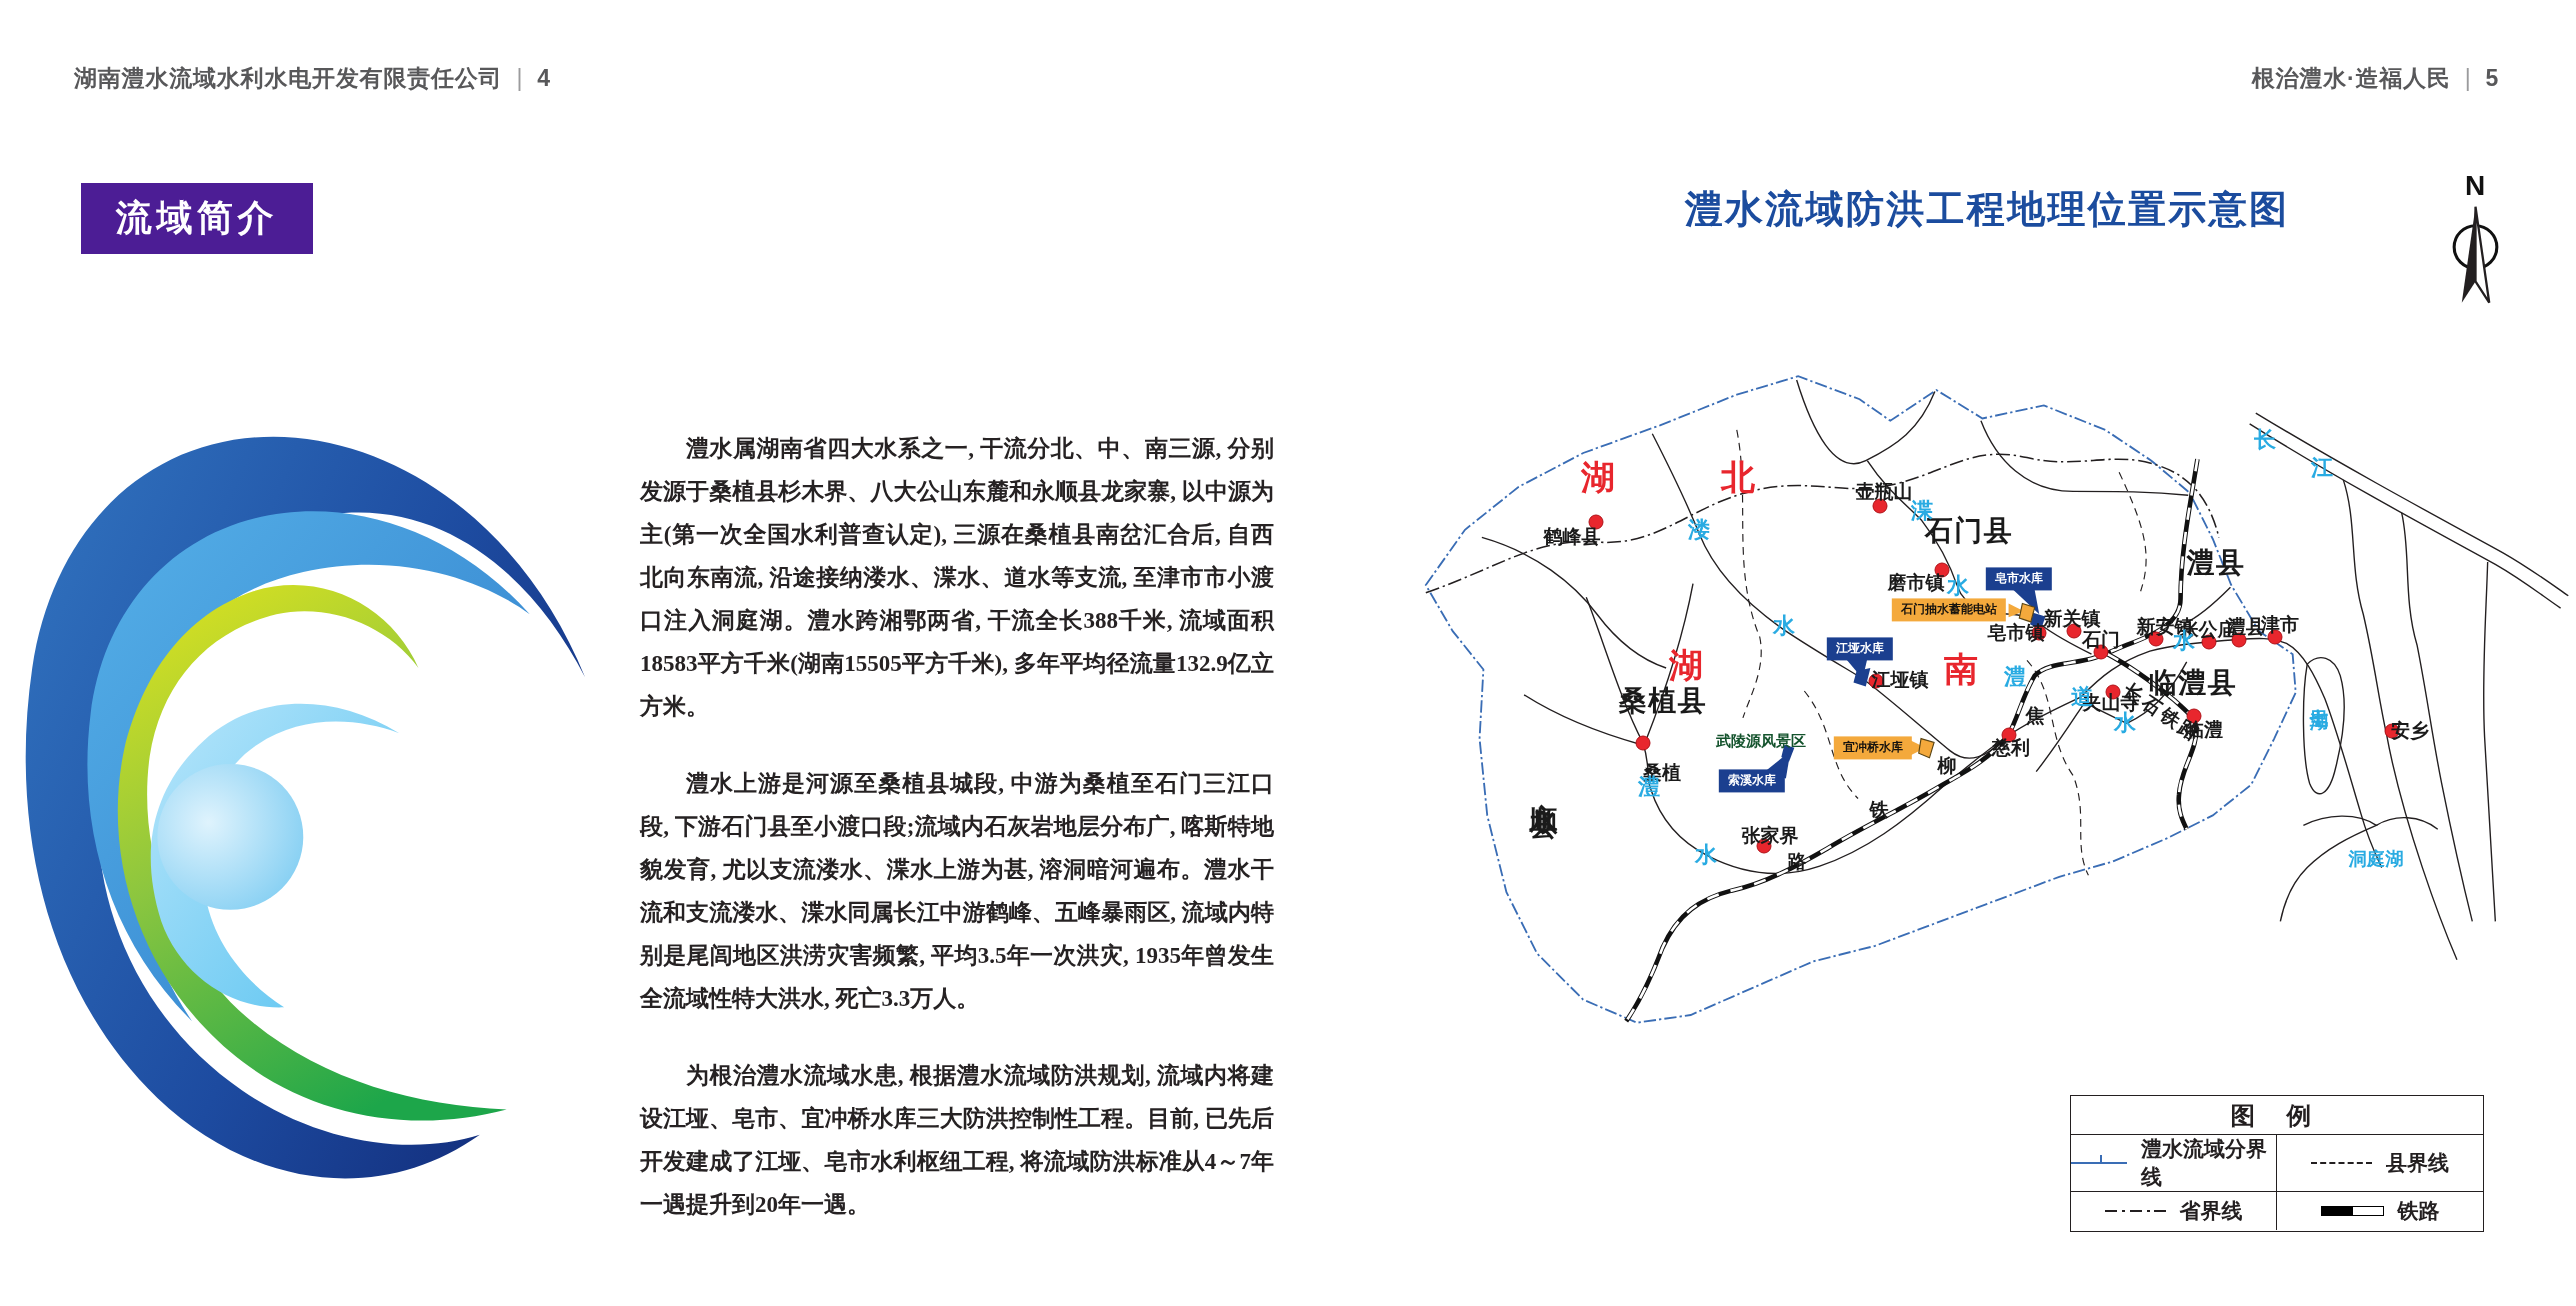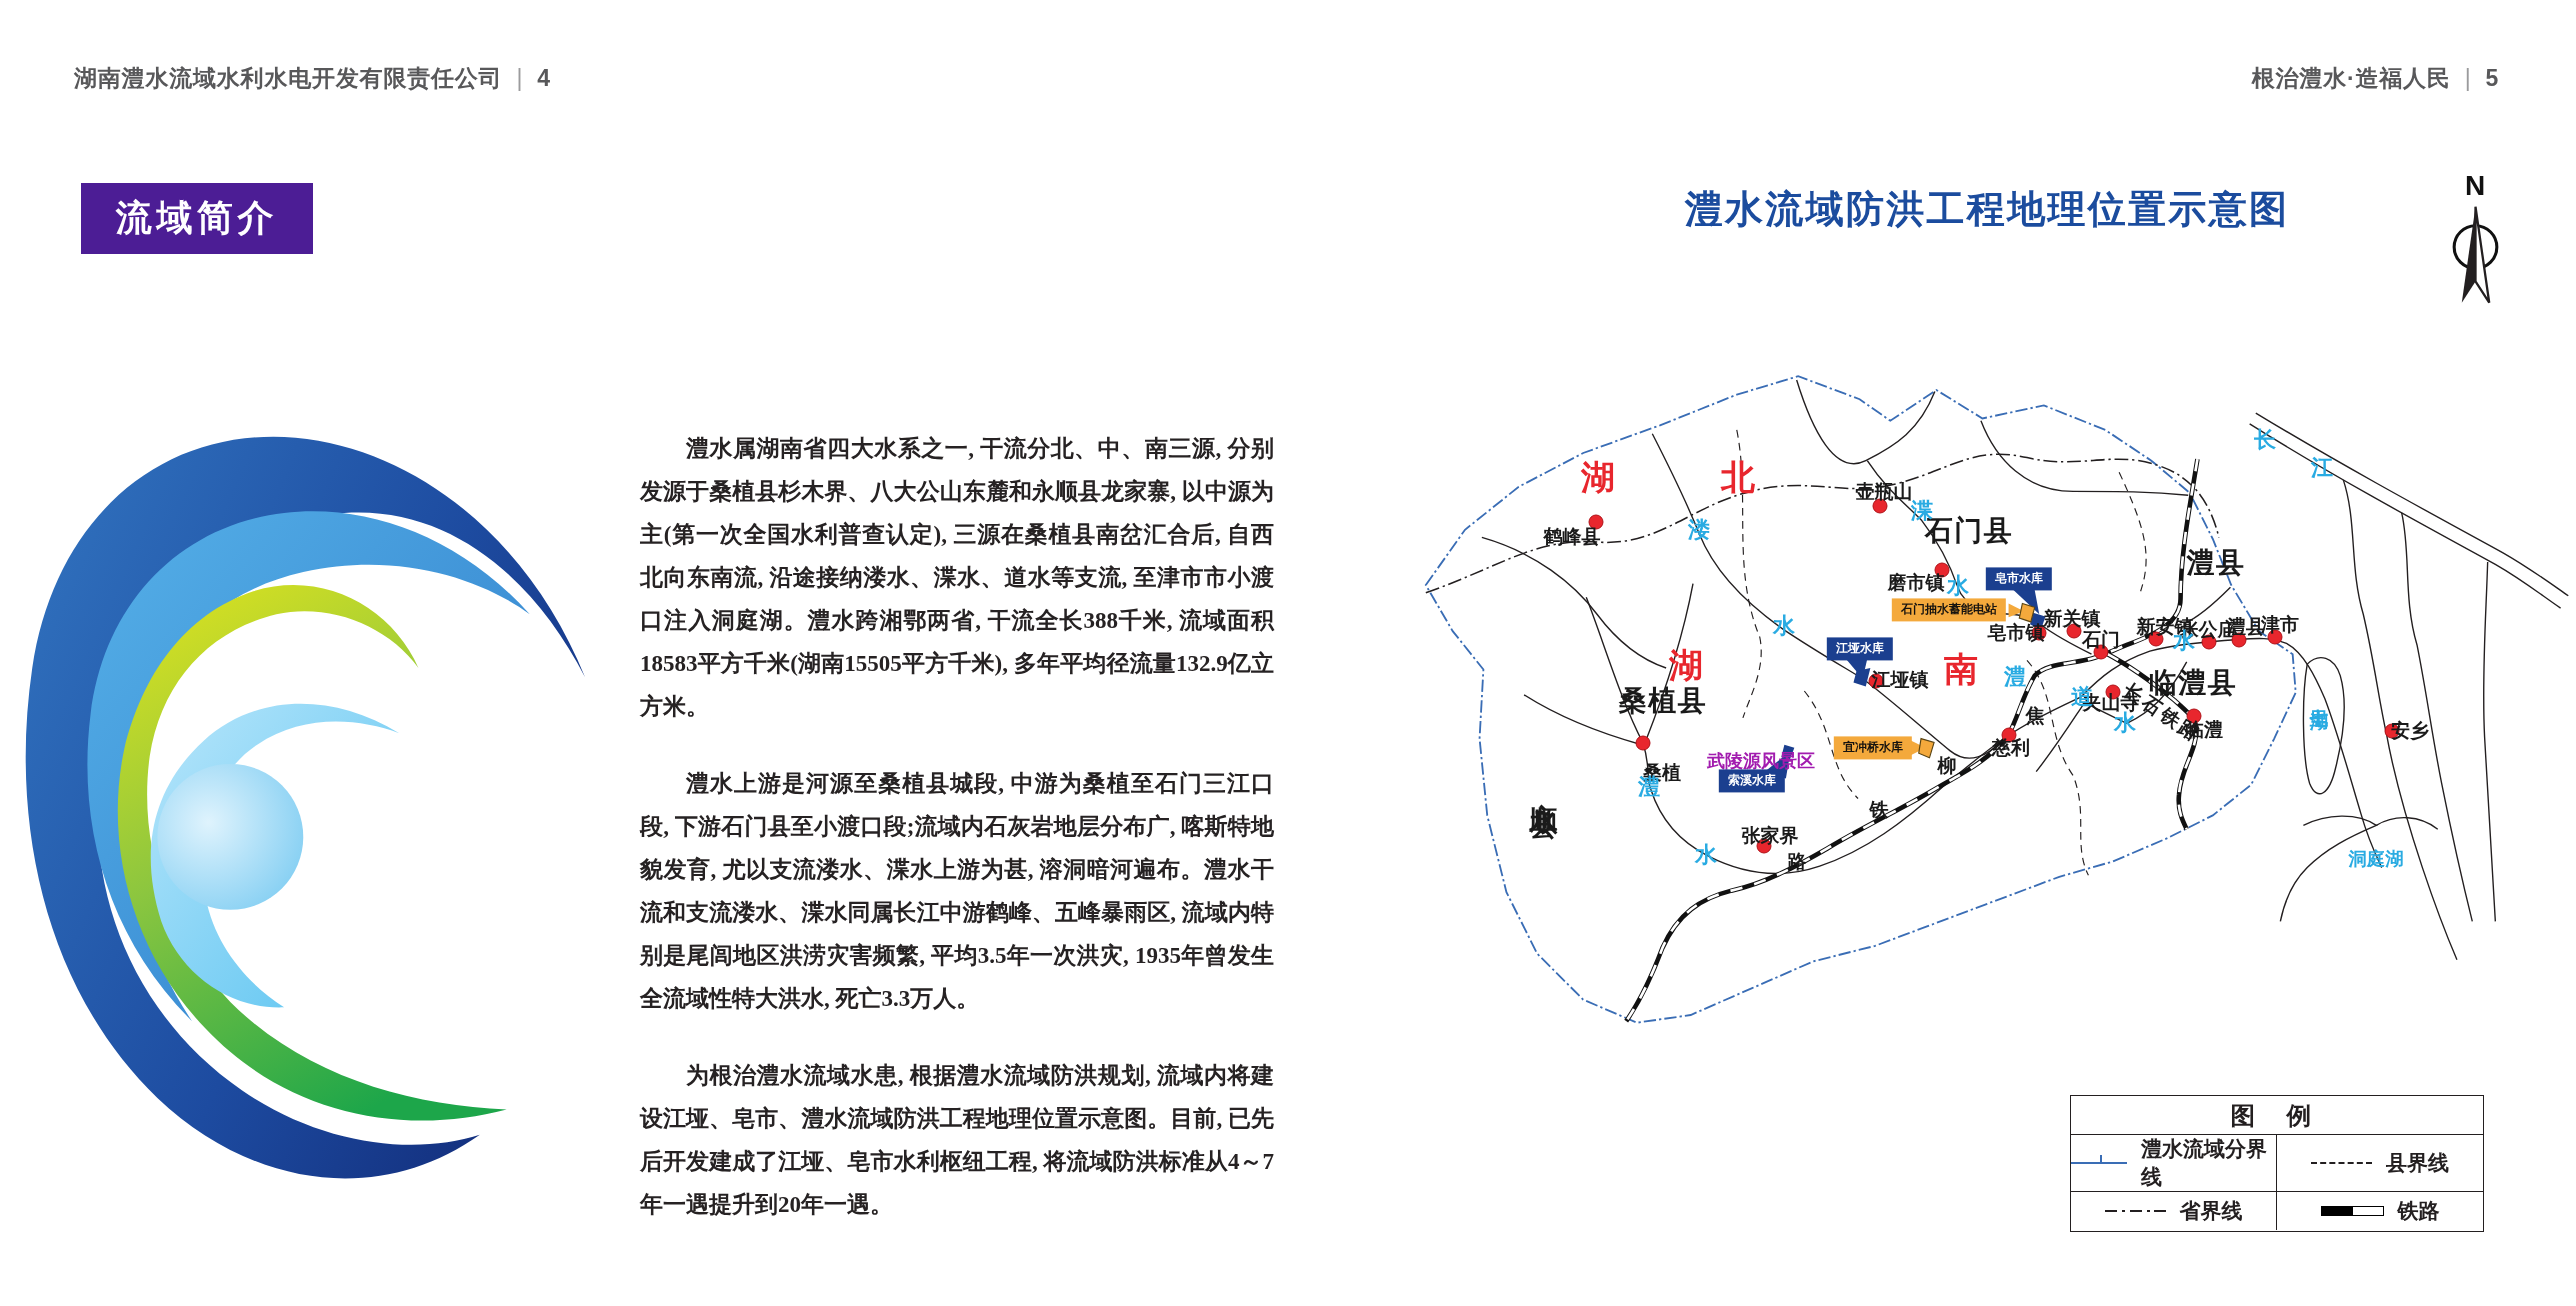--- a/index.html
+++ b/index.html
@@ -21,21 +21,21 @@
   
   .ctr{transform:translate(-50%,-50%);white-space:nowrap;}
   .province-char{font-size:34px;font-weight:bold;color:#e8262d;}
   .county-label{font-size:28px;font-weight:bold;color:#1a1a1a;letter-spacing:1.5px;}
   .county-label.vertical{writing-mode:vertical-rl;letter-spacing:4.6px;}
   .town-label{font-size:19px;font-weight:bold;color:#1a1a1a;}
   .river-char{font-size:22px;font-weight:bold;color:#29abe2;}
   .lake-label{font-size:18.4px;font-weight:bold;color:#29abe2;}
   .lake-label.vertical{writing-mode:vertical-rl;letter-spacing:1.5px;}
   .rail-char{font-size:19px;font-weight:bold;color:#1a1a1a;}
-  .scenic-label{font-size:18px;font-weight:bold;color:#a21caf;margin-top:20px;}
+  .scenic-label{font-size:15px;font-weight:bold;color:#14532d;}
   .town-dot{width:13px;height:13px;border-radius:50%;background:#e8262d;border:1.5px solid #b01218;
           transform:translate(-50%,-50%);}
   .callout{font-size:12px;font-weight:bold;padding:3.1px 9.2px;transform:translate(-50%,-50%);white-space:nowrap;}
   .callout.blue{background:#1b3f8f;color:#ffffff;}
   .callout.orange{background:#f4a93c;color:#16130f;}
   
   .legend-box{border:1.5px solid #231f20;background:#fff;}
   .legend-title{height:38px;border-bottom:1.5px solid #231f20;display:flex;align-items:center;justify-content:center;
           font-size:24.6px;font-weight:bold;letter-spacing:12.3px;}
   .legend-grid{display:grid;grid-template-columns:1fr 1fr;grid-template-rows:1fr 1fr;height:calc(100% - 40px);}
@@ -94,21 +94,21 @@
     <path fill="url(#gNavy)" d="M762 882 C690 705 545 585 385 570 C205 555 70 680 42 870 C12 1075 60 1290 205 1430 C330 1548 495 1570 625 1478 C540 1505 420 1492 315 1420 C185 1330 120 1185 128 1040 C138 860 235 722 390 678 C560 632 690 742 762 882 Z"></path>
     <path fill="url(#gRoyal)" d="M690 800 C600 700 480 655 370 668 C230 685 135 790 118 930 C100 1075 140 1220 250 1330 C190 1240 160 1130 168 1020 C180 880 260 775 395 745 C515 718 625 752 690 800 Z"></path>
     <path fill="url(#gGreen)" d="M660 1445 C520 1482 370 1448 268 1340 C172 1240 135 1100 162 975 C185 880 240 800 330 770 C420 742 510 790 545 870 C505 815 430 785 360 800 C270 822 210 890 195 985 C180 1095 215 1215 300 1305 C395 1400 530 1440 660 1445 Z"></path>
     <path fill="url(#gCyan)" d="M520 955 C430 900 330 905 265 965 C200 1025 180 1105 210 1200 C235 1270 300 1315 370 1312 C320 1280 280 1230 268 1170 C252 1090 275 1010 335 970 C395 930 465 935 520 955 Z"></path>
     <circle cx="300" cy="1090" r="95" fill="url(#gCore)"></circle>
   </svg>
 
   <div class="abs bodytext" style="left:640px;top:427px;width:634px;">
     <p>澧水属湖南省四大水系之一, 干流分北、中、南三源, 分别发源于桑植县杉木界、八大公山东麓和永顺县龙家寨, 以中源为主(第一次全国水利普查认定), 三源在桑植县南岔汇合后, 自西北向东南流, 沿途接纳溇水、渫水、道水等支流, 至津市市小渡口注入洞庭湖。澧水跨湘鄂两省, 干流全长388千米, 流域面积18583平方千米(湖南15505平方千米), 多年平均径流量132.9亿立方米。</p>
     <p>澧水上游是河源至桑植县城段, 中游为桑植至石门三江口段, 下游石门县至小渡口段;流域内石灰岩地层分布广, 喀斯特地貌发育, 尤以支流溇水、渫水上游为甚, 溶洞暗河遍布。澧水干流和支流溇水、渫水同属长江中游鹤峰、五峰暴雨区, 流域内特别是尾闾地区洪涝灾害频繁, 平均3.5年一次洪灾, 1935年曾发生全流域性特大洪水, 死亡3.3万人。</p>
-    <p>为根治澧水流域水患, 根据澧水流域防洪规划, 流域内将建设江垭、皂市、澧水流域防洪工程地理位置示意图。目前, 已先后开发建成了江垭、皂市水利枢纽工程, 将流域防洪标准从4～7年一遇提升到20年一遇。</p>
+    <p>为根治澧水流域水患, 根据澧水流域防洪规划, 流域内将建设江垭、皂市、宜冲桥水库三大防洪控制性工程。目前, 已先后开发建成了江垭、皂市水利枢纽工程, 将流域防洪标准从4～7年一遇提升到20年一遇。</p>
   </div>
 
   <div class="abs map-title ctr" style="left:1987px;top:209px;">澧水流域防洪工程地理位置示意图</div>
 
   <div class="abs compass-n" style="left:2475px;top:170px;">N</div>
   <svg class="abs" style="left:2445px;top:201px;" width="61" height="115" viewBox="0 0 80 140">
     <circle cx="40" cy="55" r="28" fill="none" stroke="#111" stroke-width="4"></circle>
     <polygon points="40,2 22,128 40,100" fill="#231f20"></polygon>
     <polygon points="40,2 58,128 40,100" fill="#ffffff" stroke="#231f20" stroke-width="3"></polygon>
   </svg>

